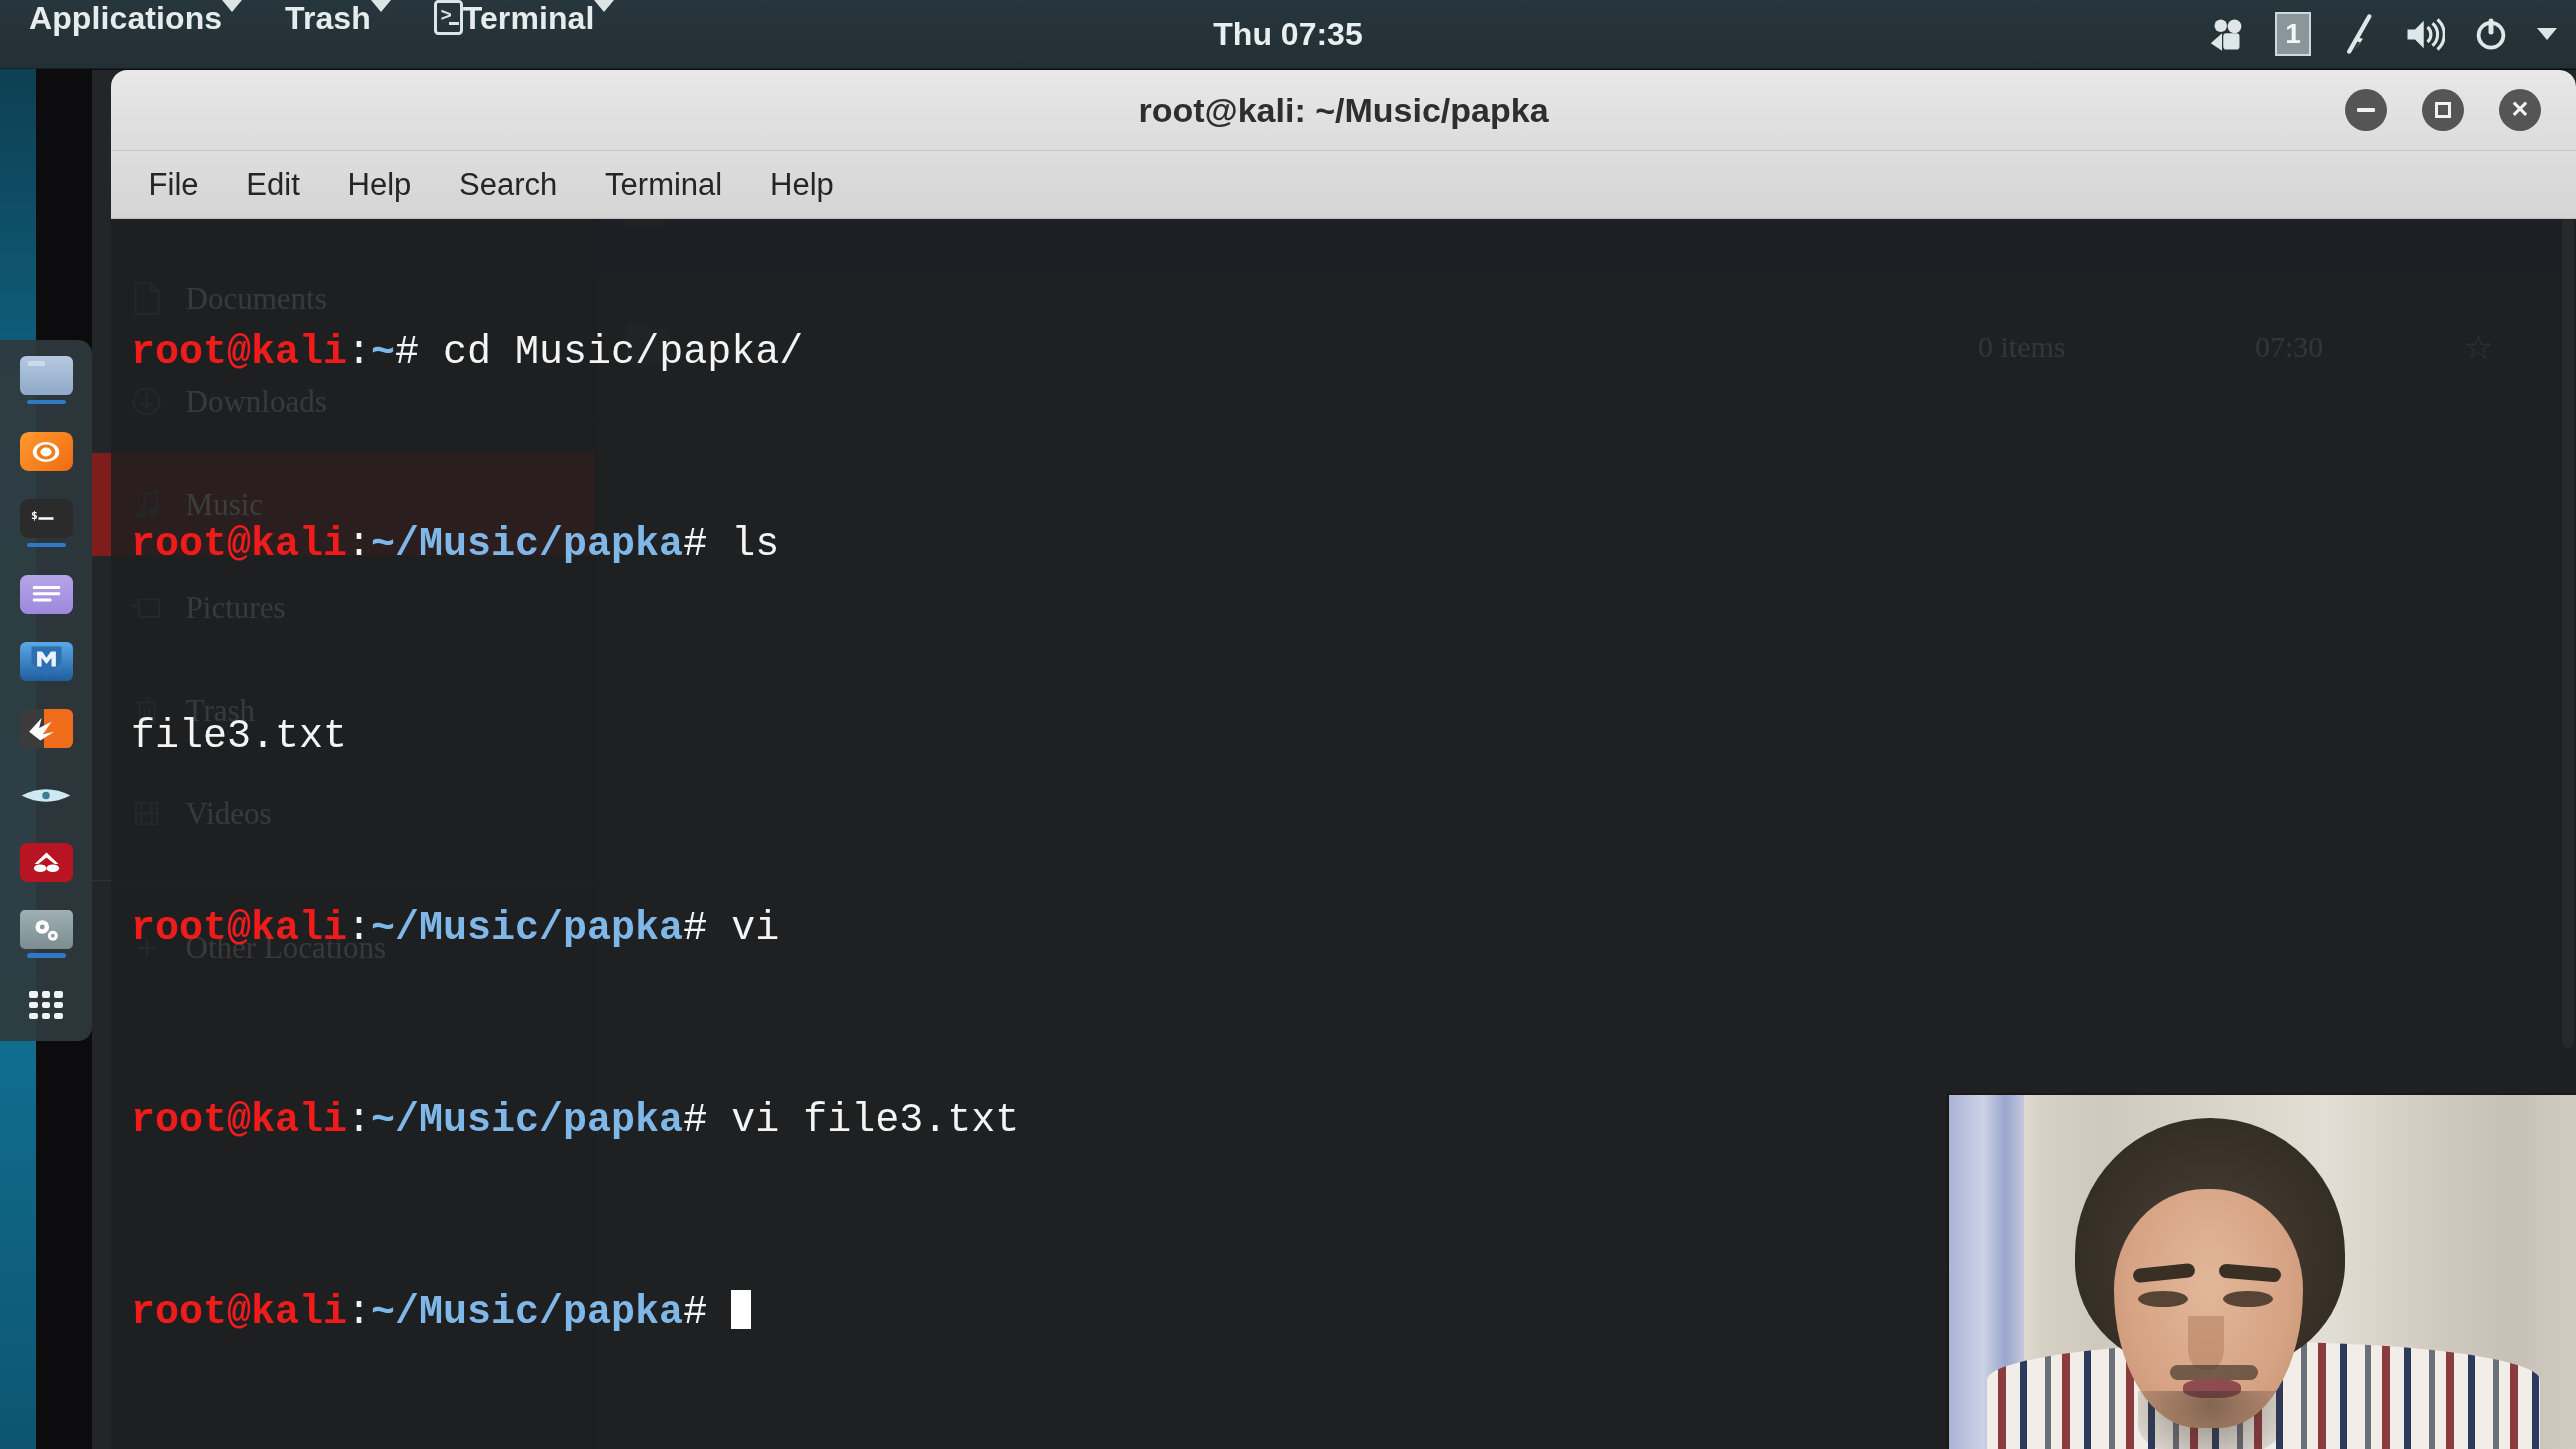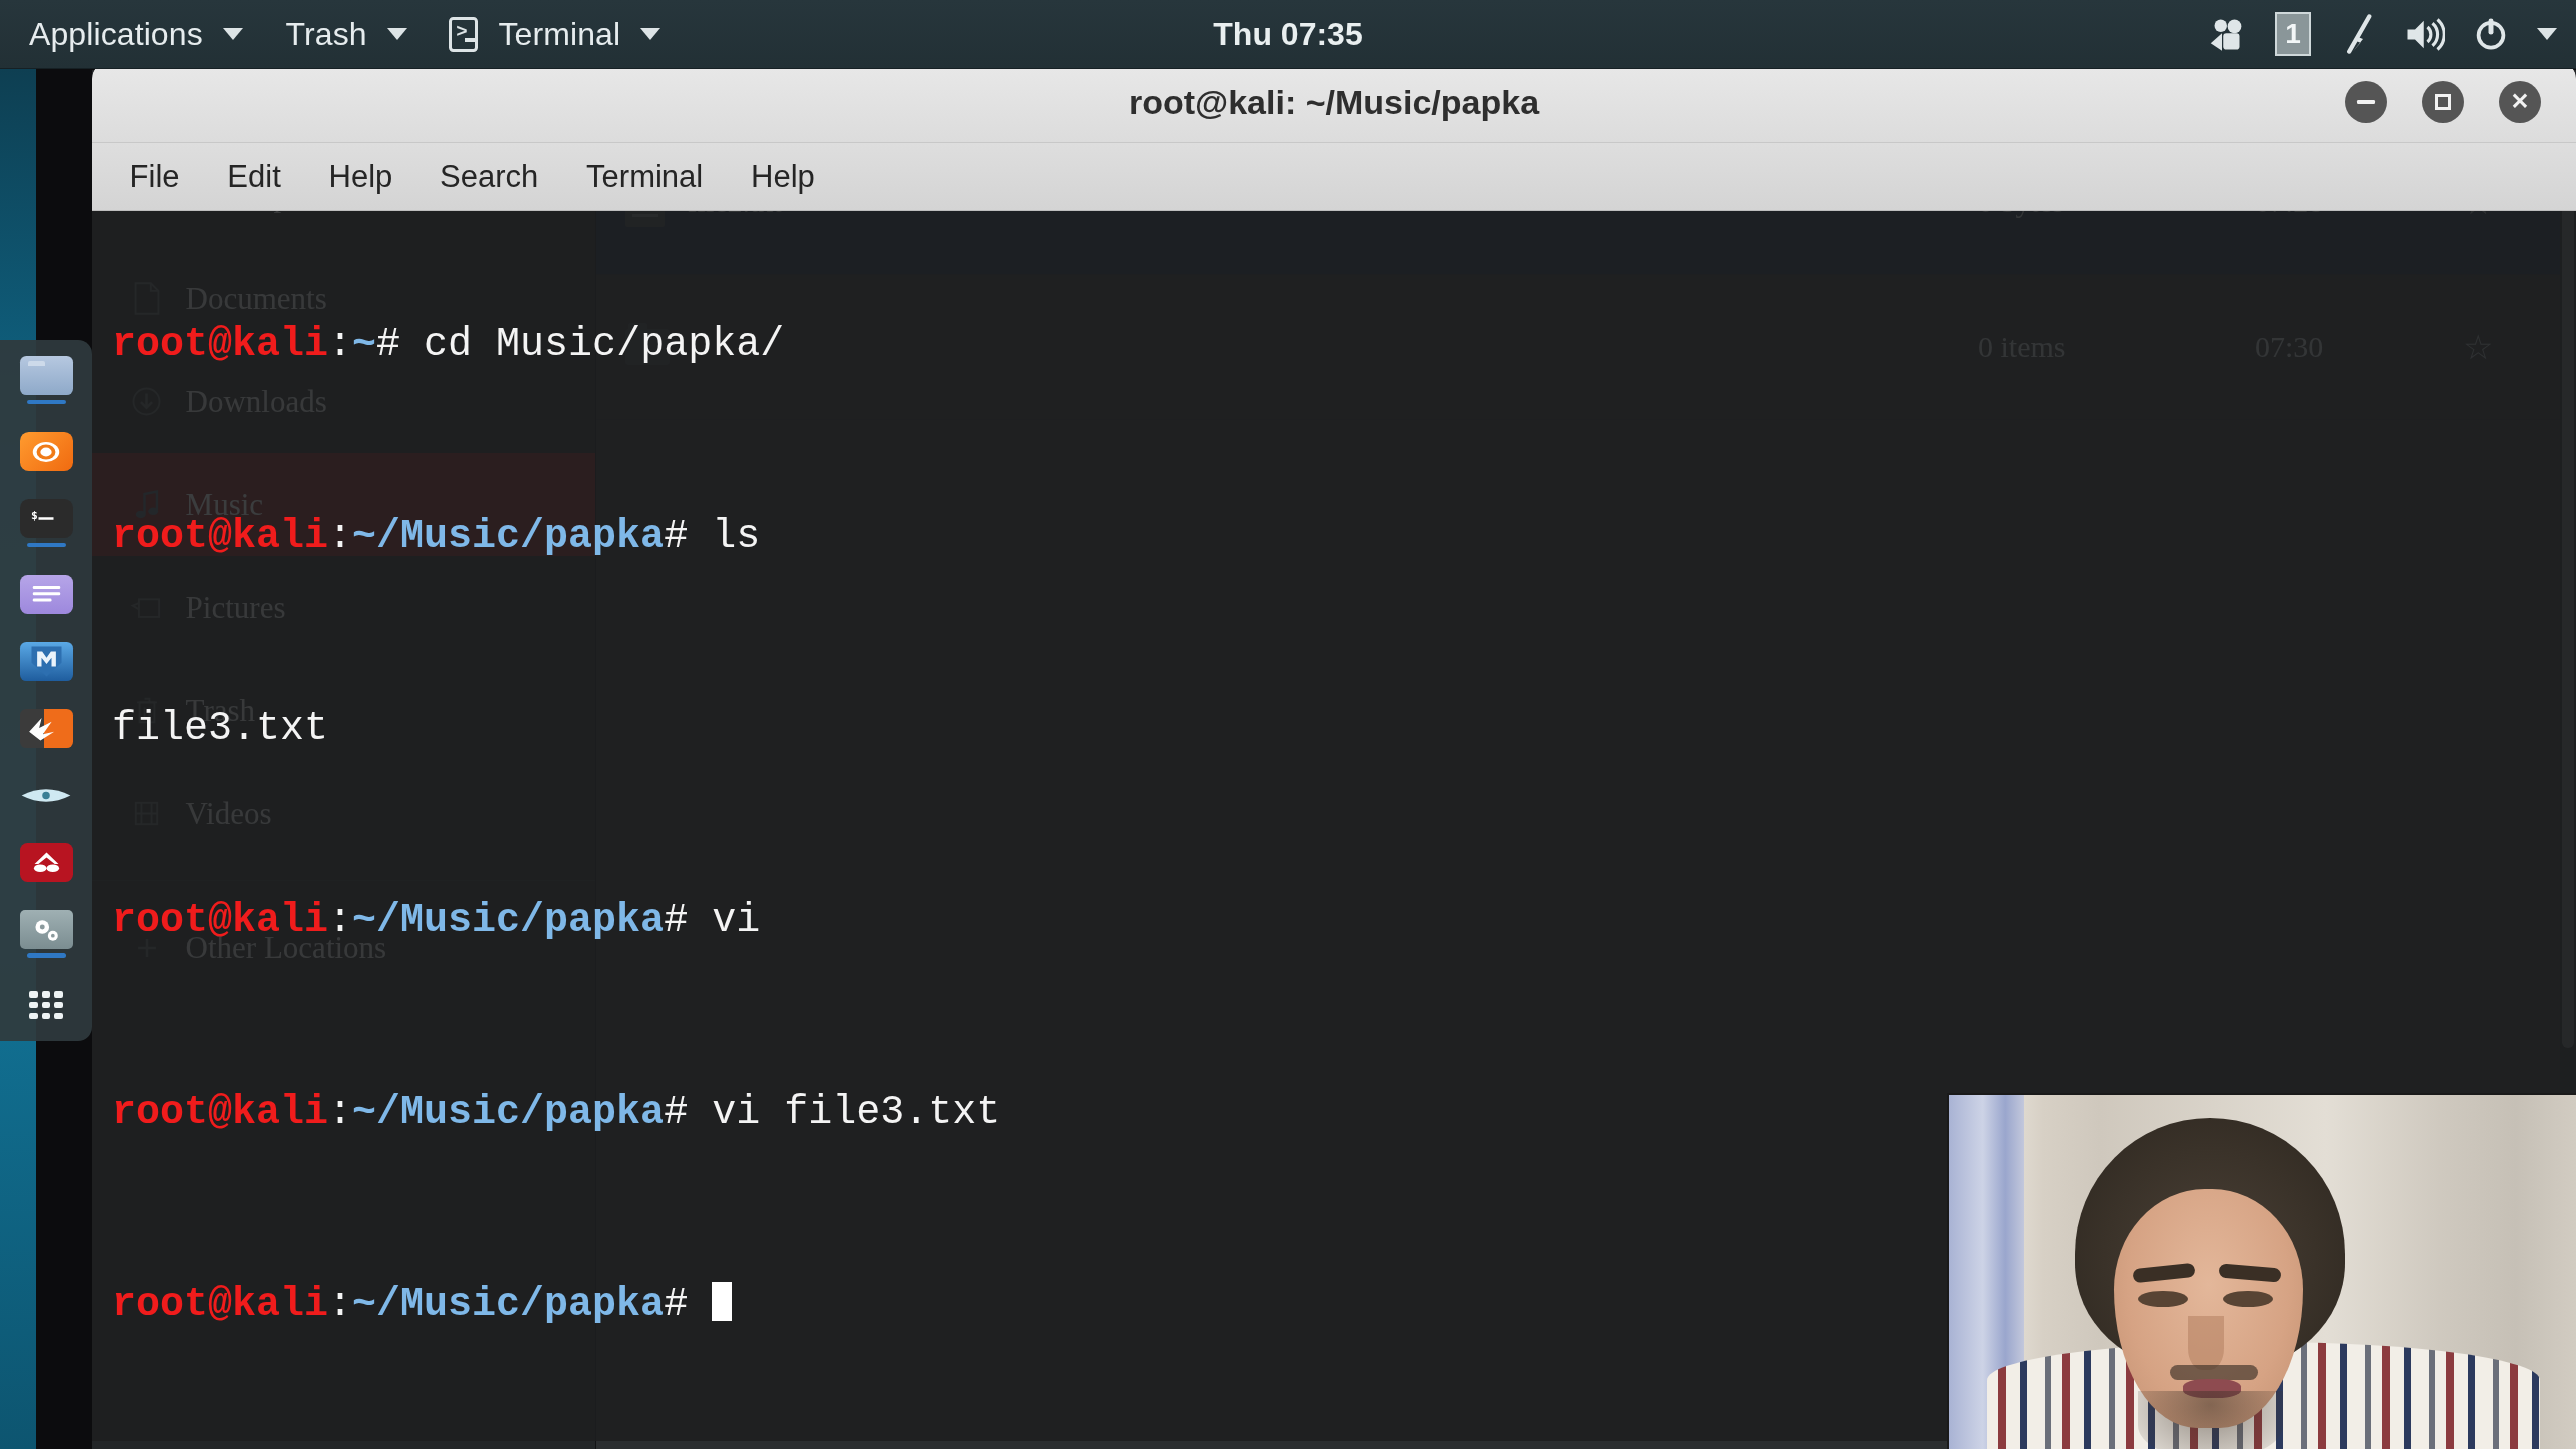--- a/index.html
+++ b/index.html
@@ -30,23 +30,23 @@
   .top-panel {
     position: absolute; left: 0; top: 0;
     width: 2576px; height: 69px;
     background: linear-gradient(180deg,#27363c 0%, #223035 100%);
     display: flex; align-items: center;
     color: #dfe5e6;
     z-index: 60;
     border-bottom: 0.6px solid #162024;
   }
   .panel-menu {
-    display: flex; align-items: center; gap: 20px;
+    display: flex; gap: 0;
     padding: 0 21.4px; height: 100%;
-    font-size: 32px; font-weight: 400; letter-spacing: 0.1px;
+    font-size: 32px; font-weight: 700; letter-spacing: 0.1px;
     color: #e6ecee;
     cursor: default;
   }
   .panel-menu.first { padding-left: 29px; }
   .caret-down {
     width: 0; height: 0;
     border-left: 10.7px solid transparent;
     border-right: 10.7px solid transparent;
     border-top: 12px solid #dde4e6;
     display: inline-block;
@@ -188,26 +188,27 @@
   }
   .fm-scrollarrow {
     position: absolute; right: 1.3px; top: 2.5px;
     width: 0;height:0;border-left:7px solid transparent;border-right:7px solid transparent;
     border-bottom: 10px solid #7d8487;
   }
 
   
   .terminal {
     position: absolute;
-    left: 92px; top: 62px;
+    left: 92px; top: 70px;
     width: 2484px; height: 1379px;
     z-index: 30;
     display: flex; flex-direction: column;
     border-top-left-radius: 16.4px; border-top-right-radius: 16.4px;
     overflow: hidden;
+    padding-left: 19px;
   }
   .term-titlebar {
     height: 81px; flex: 0 0 81px;
     background: linear-gradient(180deg,#e8e8e8 0%, #dcdcdc 100%);
     border-top-left-radius: 16.4px; border-top-right-radius: 16.4px;
     position: relative;
     display: flex; align-items: center; justify-content: center;
     border-bottom: 0.6px solid #c8c8c8;
   }
   .term-title {

